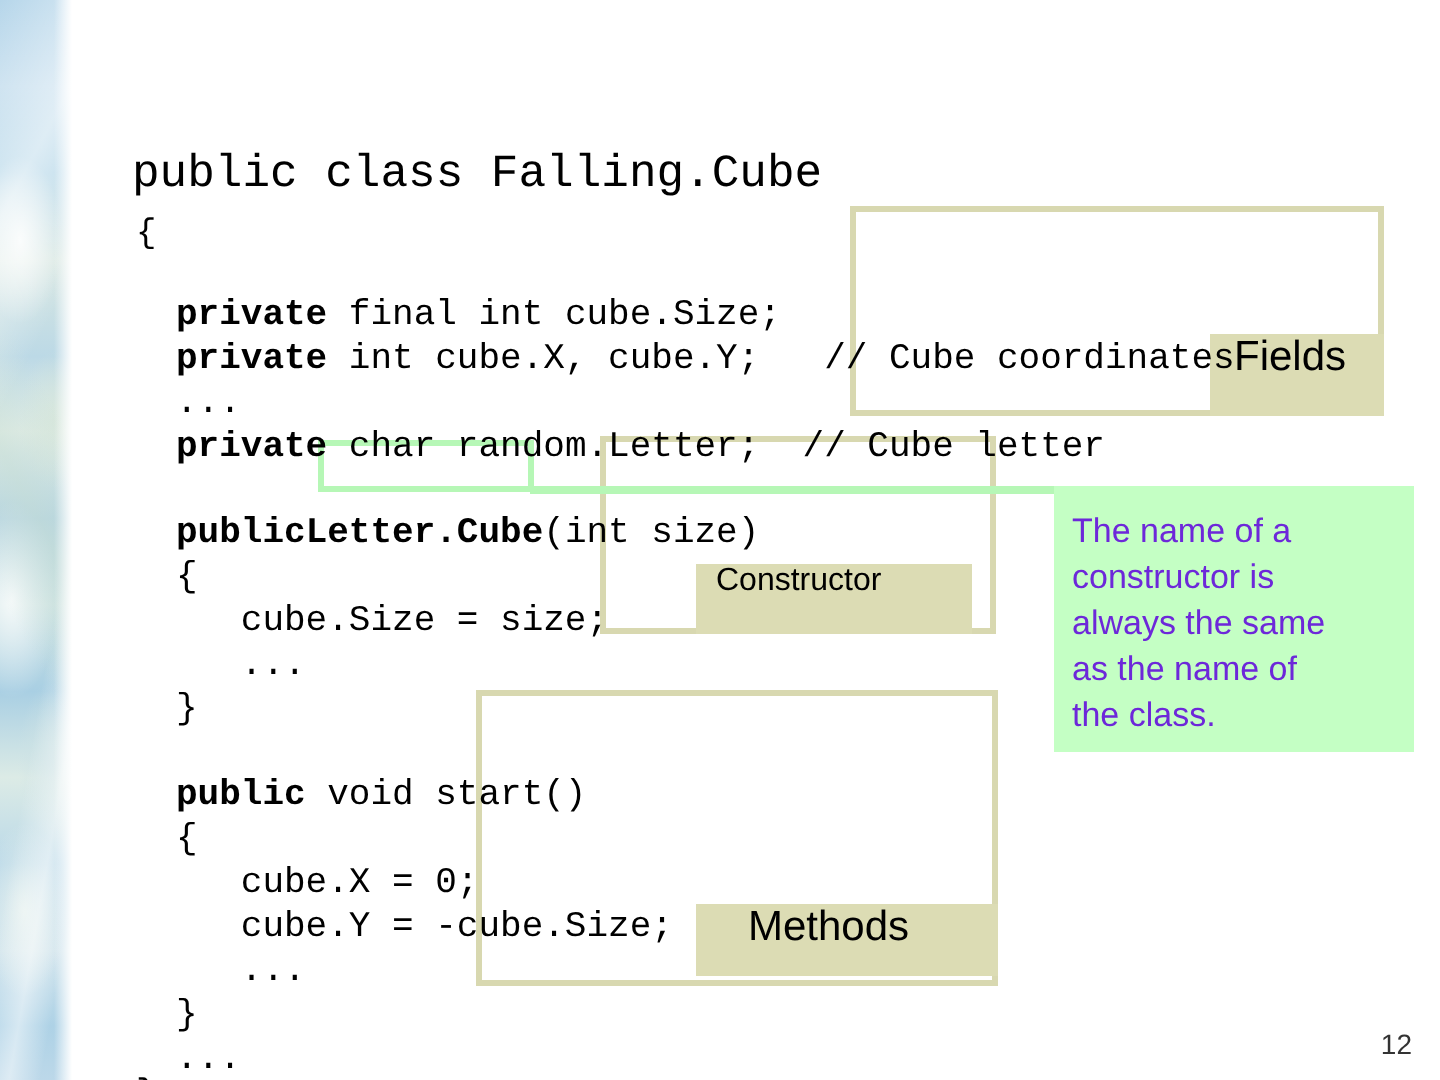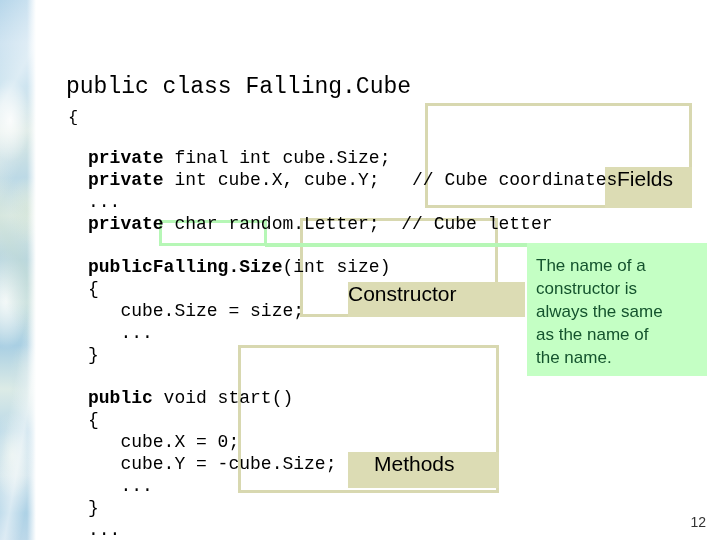--- a/index.html
+++ b/index.html
@@ -120,22 +120,22 @@
   
   #box-fields { left: 425px; top: 103px; width: 267px; height: 105px; }
   #tab-fields {
     left: 605px; top: 167px; width: 87px; height: 41px;
     font-size: 21px; padding-left: 12px;
   }
 
   
   #box-ctor { left: 300px; top: 218px; width: 198px; height: 99px; }
   #tab-ctor {
-    left: 348px; top: 282px; width: 177px; height: 35px;
-    font-size: 21px; 
+    left: 348px; top: 282px; width: 138px; height: 35px;
+    font-size: 16px; padding-left: 10px;
   }
 
   
   #box-methods { left: 238px; top: 345px; width: 261px; height: 148px; }
   #tab-methods {
     left: 348px; top: 452px; width: 151px; height: 36px;
     font-size: 21px; padding-left: 26px;
   }
 
   
@@ -147,21 +147,21 @@
     height: 133px;
     background: #c4ffc4;
     z-index: 7;
     box-sizing: border-box;
     padding: 11px 10px 0 9px;
   }
   #callout p {
     margin: 0;
     font-size: 17px;
     line-height: 23px;
-    color: #14532d;
+    color: #6d28d9;
     font-family: "Liberation Sans", sans-serif;
   }
 
   
   #ctor-name-hl {
     position: absolute;
     left: 159px;
     top: 220px;
     width: 108px;
     height: 26px;
@@ -209,21 +209,21 @@
   <div id="ctor-connector"></div>
 
   <div class="code code-title">public class Falling.Cube</div>
   <div class="code code-openbrace">{</div>
 
   <div class="code code-block code-fields"><span class="kw">private</span><span> final int cube.Size;</span>
 <span class="kw">private</span><span> int cube.X, cube.Y;   // Cube coordinates</span>
 <span>...</span>
 <span class="kw">private</span><span> char random.Letter;  // Cube letter</span></div>
 
-  <div class="code code-block code-ctor"><span class="kw">public</span><span class="kw">Falling.Size</span><span>(int size)</span>
+  <div class="code code-block code-ctor"><span class="kw">public</span><span class="kw">Letter.Cube</span><span>(int size)</span>
 <span>{</span>
 <span>   cube.Size = size;</span>
 <span>   ...</span>
 <span>}</span></div>
 
   <div class="code code-block code-methods"><span class="kw">public</span><span> void start()</span>
 <span>{</span>
 <span>   cube.X = 0;</span>
 <span>   cube.Y = -cube.Size;</span>
 <span>   ...</span>
@@ -240,18 +240,18 @@
     </div>
   <div class="anno-tab" id="tab-methods">
       <span>Methods</span>
     </div>
 
   <div id="callout">
     <p>The name of a</p>
     <p>constructor is</p>
     <p>always the same</p>
     <p>as the name of</p>
-    <p>the name.</p>
+    <p>the class.</p>
   </div>
 
   <div id="page-number">12</div>
 
 </div>
 
 </body></html>

